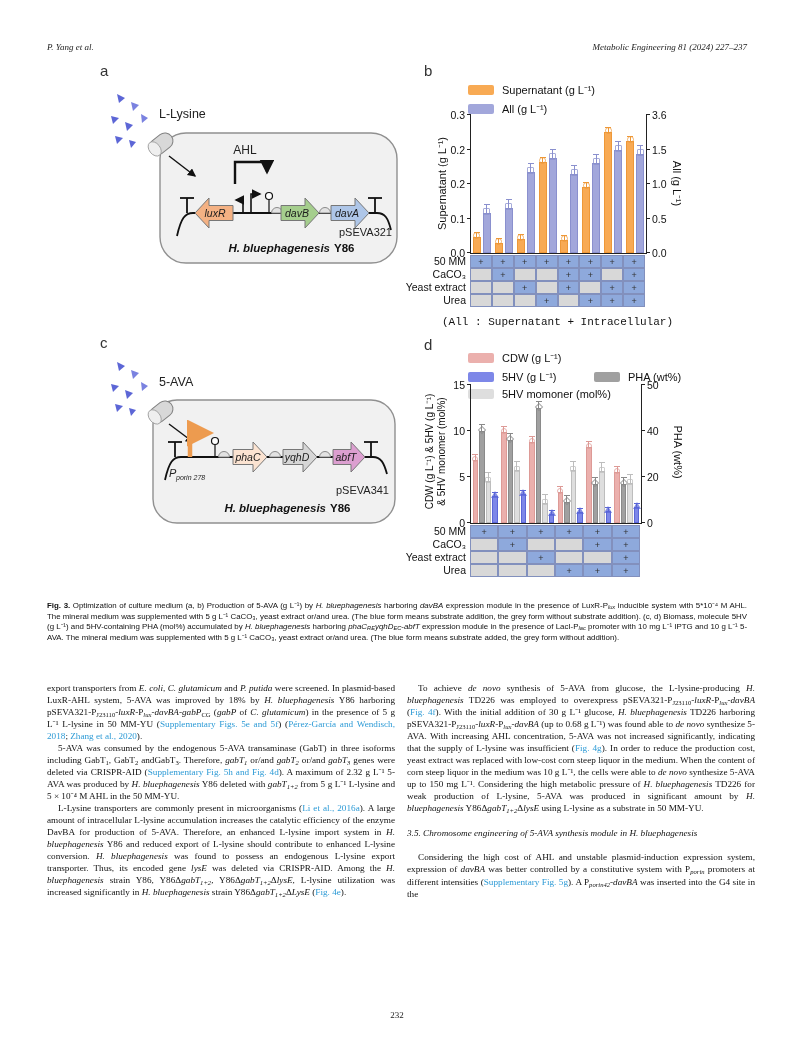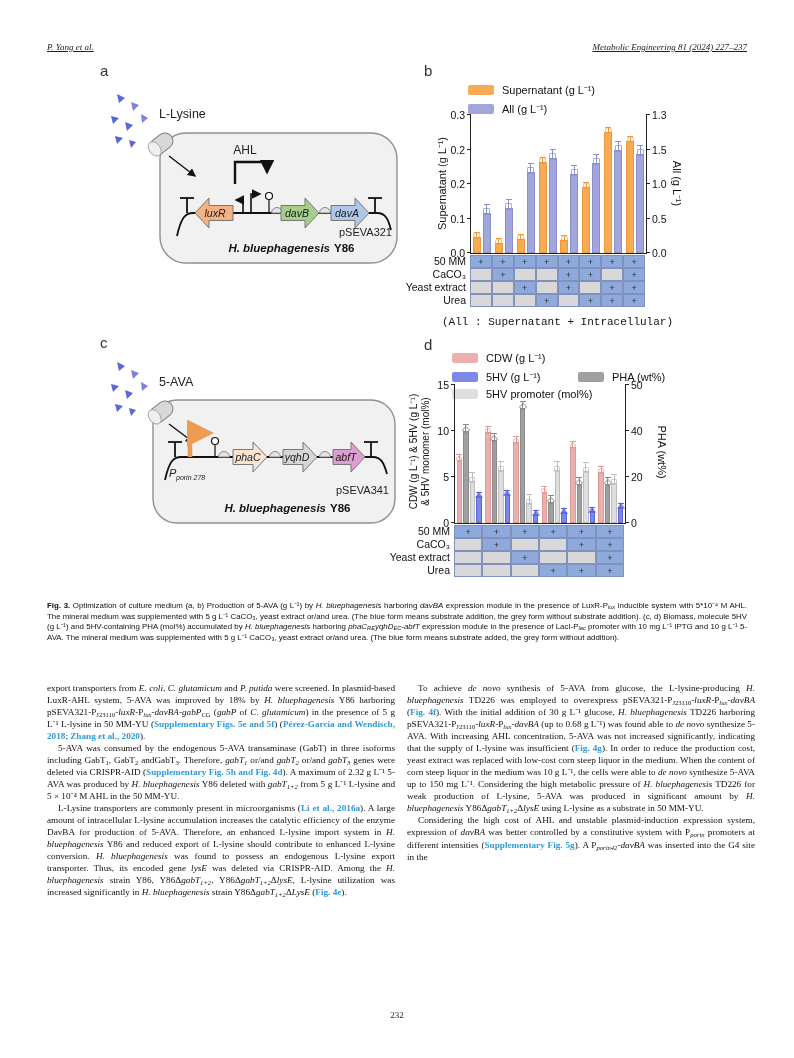--- a/index.html
+++ b/index.html
@@ -1,19 +1,19 @@
 <!DOCTYPE html>
 <html><head>
 <meta charset="utf-8">
 <style>
   html,body{margin:0;padding:0;}
   body{width:794px;height:1058px;background:#ffffff;position:relative;overflow:hidden;
        font-family:"Liberation Sans",sans-serif;color:#111;}
   .abs{position:absolute;}
-  .hdr{font:italic 9px "Liberation Serif",serif;color:#222;text-decoration:underline;}
+  .hdr{font:italic 9px "Liberation Serif",serif;color:#222;}
   .panel-letter{font:15px "Liberation Sans",sans-serif;color:#333;}
   .legend-row{display:flex;align-items:center;gap:8px;position:absolute;}
   .swatch{width:26px;height:10px;border-radius:2px;flex:0 0 auto;}
   .legend-label{font-size:11px;white-space:nowrap;}
   .plot{position:absolute;border-left:1.2px solid #222;border-right:1.2px solid #222;border-bottom:1.2px solid #222;box-sizing:content-box;}
   .bar{position:absolute;bottom:0;box-sizing:border-box;border:1px solid;}
   .wh{position:absolute;}
   .mk{position:absolute;box-sizing:border-box;background:transparent;border:1.2px solid;opacity:.75;}
   .mk.circle{border-radius:50%;}
   .mk.square{border-radius:1px;}
@@ -28,21 +28,21 @@
   .caption{position:absolute;font-size:7.9px;line-height:1.33;text-align:justify;color:#111;}
   .bodycol{position:absolute;font-family:"Liberation Serif",serif;font-size:9.2px;line-height:1.3;text-align:justify;color:#111;}
   .bodycol p{margin:0;}
   .bodycol p.ind{text-indent:11px;}
   .heading{font-style:italic;margin:13px 0 12px 0 !important;}
   .footer{position:absolute;width:100%;text-align:center;font:9px "Liberation Serif",serif;color:#222;}
   .sg-i{font-style:italic;}
   .sg-b{font-weight:700;}
   .sg-sub{font-size:0.72em;vertical-align:-0.25em;}
   .sg-isub{font-style:italic;font-size:0.72em;vertical-align:-0.25em;}
-  .sg-link{color:#2E9BD6;font-weight:bold;}
+  .sg-link{color:#2E9BD6;}
   svg text{font-family:"Liberation Sans",sans-serif;}
 </style>
 </head>
 <body>
 
 <div class="abs hdr" style="left:47px;top:42px;">P. Yang et al.</div>
 <div class="abs hdr" style="right:47px;top:42px;">Metabolic Engineering 81 (2024) 227–237</div>
 
 <div class="abs panel-letter" style="left:100px;top:62px;">a</div>
 <div class="abs panel-letter" style="left:424px;top:62px;">b</div>
@@ -239,21 +239,21 @@
       <div class="tick" style="right: calc(100% + 6px); bottom: 132px;">0.3</div>
       <div class="tickmark" style="left: -4px; bottom: 138px; width: 4px; height: 1px;"></div>
       <div class="tick" style="left: calc(100% + 6px); bottom: -6px;">0.0</div>
       <div class="tickmark" style="right: -4px; bottom: 0px; width: 4px; height: 1px;"></div>
       <div class="tick" style="left: calc(100% + 6px); bottom: 28.5px;">0.5</div>
       <div class="tickmark" style="right: -4px; bottom: 34.5px; width: 4px; height: 1px;"></div>
       <div class="tick" style="left: calc(100% + 6px); bottom: 63px;">1.0</div>
       <div class="tickmark" style="right: -4px; bottom: 69px; width: 4px; height: 1px;"></div>
       <div class="tick" style="left: calc(100% + 6px); bottom: 97.5px;">1.5</div>
       <div class="tickmark" style="right: -4px; bottom: 103.5px; width: 4px; height: 1px;"></div>
-      <div class="tick" style="left: calc(100% + 6px); bottom: 132px;">1.3</div>
+      <div class="tick" style="left: calc(100% + 6px); bottom: 132px;">3.6</div>
       <div class="tickmark" style="right: -4px; bottom: 138px; width: 4px; height: 1px;"></div>
     </div>
   <div class="cond-label" style="left:-40px;top:189px;">50 MM</div>
   <div class="cond-label" style="left:-40px;top:202px;">CaCO₃</div>
   <div class="cond-label" style="left:-40px;top:215px;">Yeast extract</div>
   <div class="cond-label" style="left:-40px;top:228px;">Urea</div>
   <div class="grid" id="grid-b" style="left:50px;top:189px;width:175px;height:52px;">
       <div class="cell" style="left: 0px; top: 0px; width: 21.875px; height: 13px; background: rgb(142, 169, 220);">+</div>
       <div class="cell" style="left: 21.875px; top: 0px; width: 21.875px; height: 13px; background: rgb(142, 169, 220);">+</div>
       <div class="cell" style="left: 43.75px; top: 0px; width: 21.875px; height: 13px; background: rgb(142, 169, 220);">+</div>
@@ -283,34 +283,34 @@
       <div class="cell" style="left: 43.75px; top: 39px; width: 21.875px; height: 13px; background: rgb(216, 216, 216);"></div>
       <div class="cell" style="left: 65.625px; top: 39px; width: 21.875px; height: 13px; background: rgb(142, 169, 220);">+</div>
       <div class="cell" style="left: 87.5px; top: 39px; width: 21.875px; height: 13px; background: rgb(216, 216, 216);"></div>
       <div class="cell" style="left: 109.375px; top: 39px; width: 21.875px; height: 13px; background: rgb(142, 169, 220);">+</div>
       <div class="cell" style="left: 131.25px; top: 39px; width: 21.875px; height: 13px; background: rgb(142, 169, 220);">+</div>
       <div class="cell" style="left: 153.125px; top: 39px; width: 21.875px; height: 13px; background: rgb(142, 169, 220);">+</div>
     </div>
   <div class="note" style="left:10px;top:250px;width:255px;font-family:Liberation Mono, monospace;">(All : Supernatant + Intracellular)</div>
 </div>
 
-<div class="abs" style="left:404px;top:336px;width:360px;height:270px;">
+<div class="abs" style="left:420px;top:336px;width:360px;height:270px;">
   <div class="legend-row" style="left:48px;top:14px;">
     <div class="swatch" style="background-color: rgb(235, 176, 173);"></div>
     <div class="legend-label">CDW (g L⁻¹)</div>
   </div>
   <div class="legend-row" style="left:48px;top:33px;">
     <div class="swatch" style="background-color: rgb(125, 135, 232);"></div>
     <div class="legend-label" style="width:72px;">5HV (g L⁻¹)</div>
     <div class="swatch" style="margin-left: 12px; background-color: rgb(160, 160, 160);"></div>
     <div class="legend-label">PHA (wt%)</div>
   </div>
   <div class="legend-row" style="left:48px;top:52px;">
     <div class="swatch" style="background-color: rgb(222, 222, 222);"></div>
-    <div class="legend-label">5HV promoter (mol%)</div>
+    <div class="legend-label">5HV momoner (mol%)</div>
   </div>
   <div class="axis-title" style="left:-60px;top:104px;width:150px;transform:rotate(-90deg);font-size:10px;line-height:1.15;">
     <div>CDW (g L⁻¹) &amp; 5HV (g L⁻¹)</div>
     <div>&amp; 5HV monomer (mol%)</div>
   </div>
   <div class="axis-title" style="left:183px;top:110px;width:150px;transform:rotate(90deg);">PHA (wt%)</div>
   <div class="plot" id="plot-d" style="left:50px;top:49px;width:170px;height:138px;">
       <div class="bar" style="left: 1.66667px; width: 5.5px; height: 63.48px; background: rgb(235, 176, 173); border-color: rgb(221, 154, 150);"></div>
       <div class="wh" style="left: 3.91667px; bottom: 63.48px; width: 1px; height: 5px; background: rgb(221, 154, 150);"></div>
       <div class="wh" style="left: 1.41667px; bottom: 68.48px; width: 6px; height: 1px; background: rgb(221, 154, 150);"></div>
@@ -458,16 +458,17 @@
 
 <div class="caption" style="left:47px;top:601px;width:700px;"><span class="sg-b">Fig. 3.</span> Optimization of culture medium (a, b) Production of 5-AVA (g L⁻¹) by <span class="sg-i">H. bluephagenesis</span> harboring <span class="sg-i">davBA</span> expression module in the presence of LuxR-P<span class="sg-isub">lux</span> inducible system with 5*10⁻⁴ M AHL. The mineral medium was supplemented with 5 g L⁻¹ CaCO₃, yeast extract or/and urea. (The blue form means substrate addition, the grey form without substrate addition). (c, d) Biomass, molecule 5HV (g L⁻¹) and 5HV-containing PHA (mol%) accumulated by <span class="sg-i">H. bluephagenesis</span> harboring <span class="sg-i">phaC</span><span class="sg-isub">RE</span><span class="sg-i">yqhD</span><span class="sg-isub">EC</span>-<span class="sg-i">abfT</span> expression module in the presence of LacI-P<span class="sg-isub">lac</span> promoter with 10 mg L⁻¹ IPTG and 10 g L⁻¹ 5-AVA. The mineral medium was supplemented with 5 g L⁻¹ CaCO₃, yeast extract or/and urea. (The blue form means substrate added, the grey form without addition).</div>
 
 <div class="bodycol" style="left:47px;top:683px;width:348px;">
   <p>export transporters from <span class="sg-i">E. coli</span>, <span class="sg-i">C. glutamicum</span> and <span class="sg-i">P. putida</span> were screened. In plasmid-based LuxR-AHL system, 5-AVA was improved by 18% by <span class="sg-i">H. bluephagenesis</span> Y86 harboring pSEVA321-P<span class="sg-sub">J23110</span>-<span class="sg-i">luxR</span>-P<span class="sg-isub">lux</span>-<span class="sg-i">davBA</span>-<span class="sg-i">gabP</span><span class="sg-sub">CG</span> (<span class="sg-i">gabP</span> of <span class="sg-i">C. glutamicum</span>) in the presence of 5 g L⁻¹ L-lysine in 50 MM-YU (<span class="sg-link">Supplementary Figs. 5e and 5f</span>) (<span class="sg-link">Pérez-García and Wendisch, 2018</span>; <span class="sg-link">Zhang et al., 2020</span>).</p>
   <p class="ind">5-AVA was consumed by the endogenous 5-AVA transaminase (GabT) in three isoforms including GabT<span class="sg-sub">1</span>, GabT<span class="sg-sub">2</span> andGabT<span class="sg-sub">3</span>. Therefore, <span class="sg-i">gabT</span><span class="sg-isub">1</span> or/and <span class="sg-i">gabT</span><span class="sg-isub">2</span> or/and <span class="sg-i">gabT</span><span class="sg-isub">3</span> genes were deleted via CRISPR-AID (<span class="sg-link">Supplementary Fig. 5h and Fig. 4d</span>). A maximum of 2.32 g L⁻¹ 5-AVA was produced by <span class="sg-i">H. bluephagenesis</span> Y86 deleted with <span class="sg-i">gabT</span><span class="sg-isub">1+2</span> from 5 g L⁻¹ L-lysine and 5 × 10⁻⁴ M AHL in the 50 MM-YU.</p>
   <p class="ind">L-Lysine transporters are commonly present in microorganisms (<span class="sg-link">Li et al., 2016a</span>). A large amount of intracellular L-lysine accumulation increases the catalytic efficiency of the enzyme DavBA for production of 5-AVA. Therefore, an enhanced L-lysine import system in <span class="sg-i">H. bluephagenesis</span> Y86 and reduced export of L-lysine should contribute to enhanced L-lysine conversion. <span class="sg-i">H. bluephagenesis</span> was found to possess an endogenous L-lysine export transporter. Thus, its encoded gene <span class="sg-i">lysE</span> was deleted via CRISPR-AID. Among the <span class="sg-i">H. bluephagenesis</span> strain Y86, Y86Δ<span class="sg-i">gabT</span><span class="sg-isub">1+2</span>, Y86Δ<span class="sg-i">gabT</span><span class="sg-isub">1+2</span>Δ<span class="sg-i">lysE</span>, L-lysine utilization was increased significantly in <span class="sg-i">H. bluephagenesis</span> strain Y86Δ<span class="sg-i">gabT</span><span class="sg-isub">1+2</span>Δ<span class="sg-i">LysE</span> (<span class="sg-link">Fig. 4e</span>).</p>
 </div>
 <div class="bodycol" style="left:407px;top:683px;width:348px;">
   <p class="ind">To achieve <span class="sg-i">de novo</span> synthesis of 5-AVA from glucose, the L-lysine-producing <span class="sg-i">H. bluephagenesis</span> TD226 was employed to overexpress pSEVA321-P<span class="sg-sub">J23110</span>-<span class="sg-i">luxR</span>-P<span class="sg-isub">lux</span>-<span class="sg-i">davBA</span> (<span class="sg-link">Fig. 4f</span>). With the initial addition of 30 g L⁻¹ glucose, <span class="sg-i">H. bluephagenesis</span> TD226 harboring pSEVA321-P<span class="sg-sub">J23110</span>-<span class="sg-i">luxR</span>-P<span class="sg-isub">lux</span>-<span class="sg-i">davBA</span> (up to 0.68 g L⁻¹) was found able to <span class="sg-i">de novo</span> synthesize 5-AVA. With increasing AHL concentration, 5-AVA was not increased significantly, indicating that the supply of L-lysine was insufficient (<span class="sg-link">Fig. 4g</span>). In order to reduce the production cost, yeast extract was replaced with low-cost corn steep liquor in the medium. When the content of corn steep liquor in the medium was 10 g L⁻¹, the cells were able to <span class="sg-i">de novo</span> synthesize 5-AVA up to 150 mg L⁻¹. Considering the high metabolic pressure of <span class="sg-i">H. bluephagenesis</span> TD226 for weak production of L-lysine, 5-AVA was produced in significant amount by <span class="sg-i">H. bluephagenesis</span> Y86Δ<span class="sg-i">gabT</span><span class="sg-isub">1+2</span>Δ<span class="sg-i">lysE</span> using L-lysine as a substrate in 50 MM-YU.</p>
+  <p class="heading"><span class="sg-i">3.5. Chromosome engineering of 5-AVA synthesis module in H. bluephagenesis</span></p>
   <p class="ind">Considering the high cost of AHL and unstable plasmid-induction expression system, expression of <span class="sg-i">davBA</span> was better controlled by a constitutive system with P<span class="sg-isub">porin</span> promoters at different intensities (<span class="sg-link">Supplementary Fig. 5g</span>). A P<span class="sg-isub">porin42</span>-<span class="sg-i">davBA</span> was inserted into the G4 site in the</p>
 </div>
 
 <div class="footer" style="top:1010px;">232</div>
 
 </body></html>

